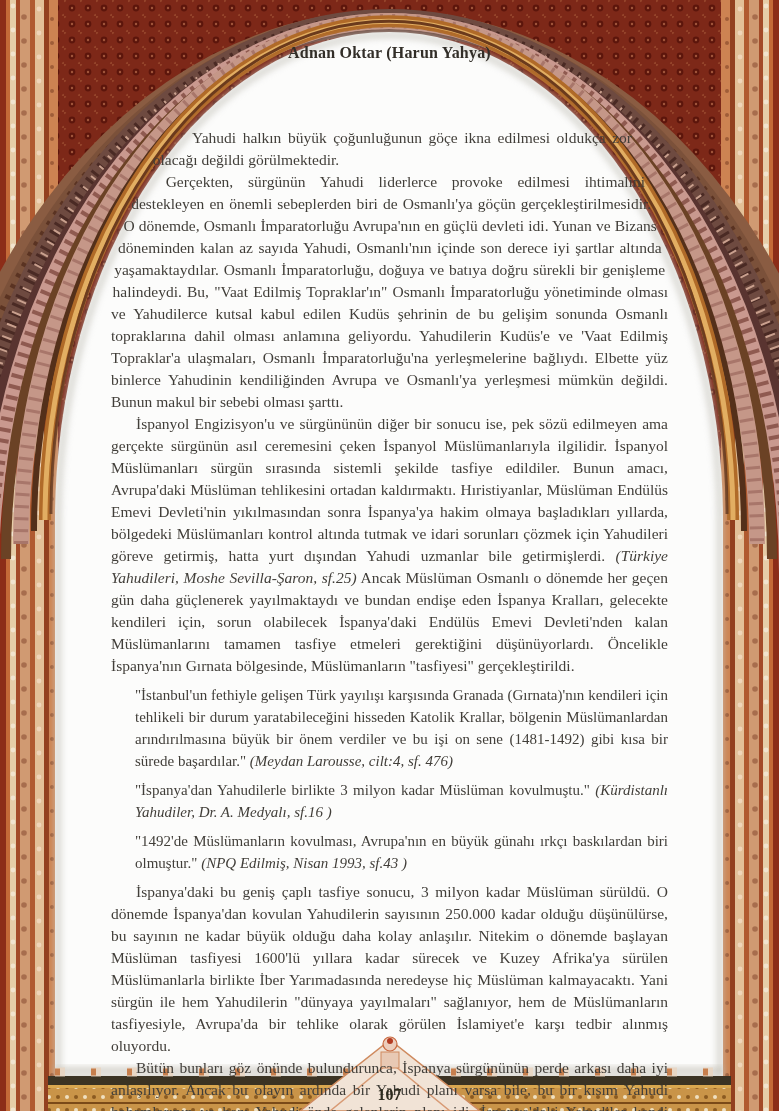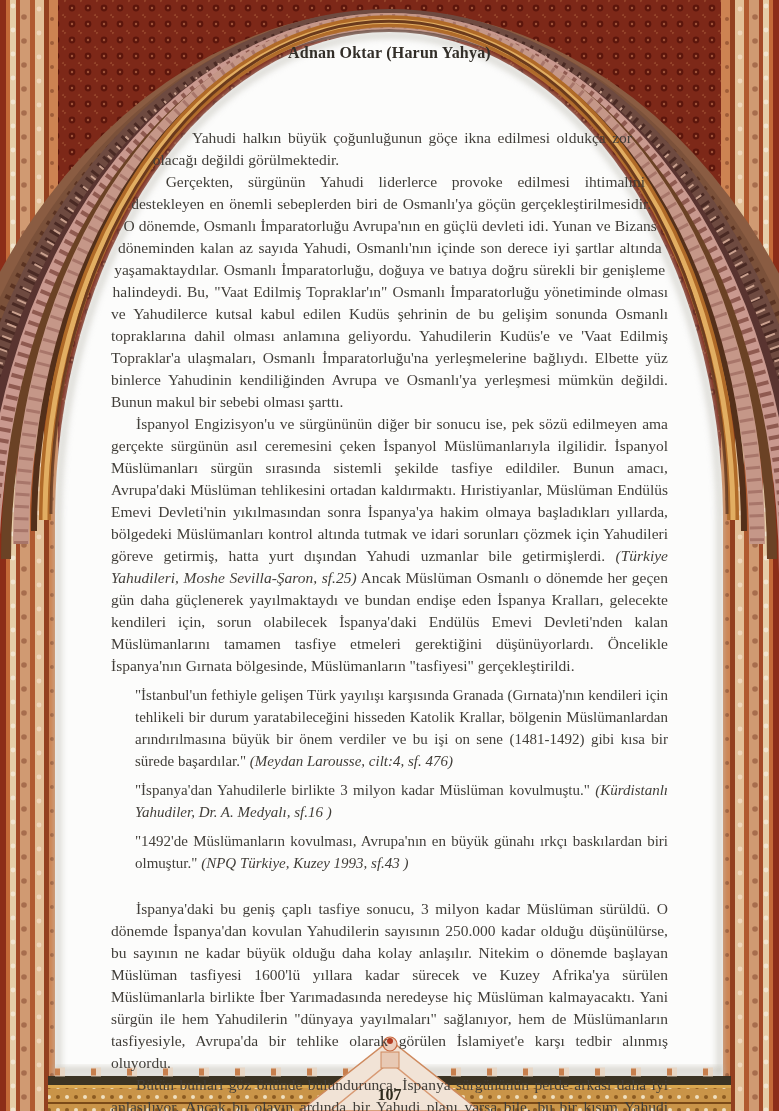--- a/index.html
+++ b/index.html
@@ -16,21 +16,21 @@
   }
   .textblock{
     position:absolute;left:111px;top:127px;width:557px;z-index:3;
     font-size:15.5px;line-height:22px;color:#413e39;text-align:justify;
   }
   .wrapL{float:left;width:56px;height:175px;
     shape-outside:polygon(0 0,56px 0,34px 34px,15px 78px,4px 122px,0 175px);}
   .wrapR{float:right;width:36px;height:150px;
     shape-outside:polygon(0 0,36px 0,36px 150px,28px 100px,15px 50px,3px 14px);}
   p.para{margin:0;text-indent:25px;}
-  p.gap{margin-top:24px;}
+  p.gap{margin-top:7px;}
   .quote{margin:7px 0 0 24px;font-size:15px;line-height:22px;text-align:justify;}
   .quote i, p.para i{font-style:italic;}
   .page-number{
     position:absolute;left:0;top:1086px;width:779px;z-index:4;
     text-align:center;font-weight:bold;font-size:16px;color:#2e2b1d;
   }
 </style>
 </head>
 <body>
 
@@ -128,21 +128,21 @@
     <p class="para"><span>Yahudi halkın büyük çoğunluğunun göçe ikna edilmesi oldukça zor olacağı değildi görülmektedir.</span></p>
 
     <p class="para"><span>Gerçekten, sürgünün Yahudi liderlerce provoke edilmesi ihtimalini destekleyen en önemli sebeplerden biri de Osmanlı'ya göçün gerçekleştirilmesidir. O dönemde, Osmanlı İmparatorluğu Avrupa'nın en güçlü devleti idi. Yunan ve Bizans döneminden kalan az sayıda Yahudi, Osmanlı'nın içinde son derece iyi şartlar altında yaşamaktaydılar. Osmanlı İmparatorluğu, doğuya ve batıya doğru sürekli bir genişleme halindeydi. Bu, "Vaat Edilmiş Topraklar'ın" Osmanlı İmparatorluğu yönetiminde olması ve Yahudilerce kutsal kabul edilen Kudüs şehrinin de bu gelişim sonunda Osmanlı topraklarına dahil olması anlamına geliyordu. Yahudilerin Kudüs'e ve 'Vaat Edilmiş Topraklar'a ulaşmaları, Osmanlı İmparatorluğu'na yerleşmelerine bağlıydı. Elbette yüz binlerce Yahudinin kendiliğinden Avrupa ve Osmanlı'ya yerleşmesi mümkün değildi. Bunun makul bir sebebi olması şarttı.</span></p>
 
     <p class="para"><span>İspanyol Engizisyon'u ve sürgününün diğer bir sonucu ise, pek sözü edilmeyen ama gerçekte sürgünün asıl ceremesini çeken İspanyol Müslümanlarıyla ilgilidir. İspanyol Müslümanları sürgün sırasında sistemli şekilde tasfiye edildiler. Bunun amacı, Avrupa'daki Müslüman tehlikesini ortadan kaldırmaktı. Hıristiyanlar, Müslüman Endülüs Emevi Devleti'nin yıkılmasından sonra İspanya'ya hakim olmaya başladıkları yıllarda, bölgedeki Müslümanları kontrol altında tutmak ve idari sorunları çözmek için Yahudileri göreve getirmiş, hatta yurt dışından Yahudi uzmanlar bile getirmişlerdi.</span> <i>(Türkiye Yahudileri, Moshe Sevilla-Şaron, sf.25)</i> <span>Ancak Müslüman Osmanlı o dönemde her geçen gün daha güçlenerek yayılmaktaydı ve bundan endişe eden İspanya Kralları, gelecekte kendileri için, sorun olabilecek İspanya'daki Endülüs Emevi Devleti'nden kalan Müslümanlarını tamamen tasfiye etmeleri gerektiğini düşünüyorlardı. Öncelikle İspanya'nın Gırnata bölgesinde, Müslümanların "tasfiyesi" gerçekleştirildi.</span></p>
 
     <div class="quote"><span>"İstanbul'un fethiyle gelişen Türk yayılışı karşısında Granada (Gırnata)'nın kendileri için tehlikeli bir durum yaratabileceğini hisseden Katolik Krallar, bölgenin Müslümanlardan arındırılmasına büyük bir önem verdiler ve bu işi on sene (1481-1492) gibi kısa bir sürede başardılar."</span> <i>(Meydan Larousse, cilt:4, sf. 476)</i></div>
 
     <div class="quote"><span>"İspanya'dan Yahudilerle birlikte 3 milyon kadar Müslüman kovulmuştu."</span> <i>(Kürdistanlı Yahudiler, Dr. A. Medyalı, sf.16 )</i></div>
 
-    <div class="quote"><span>"1492'de Müslümanların kovulması, Avrupa'nın en büyük günahı ırkçı baskılardan biri olmuştur."</span> <i>(NPQ Türkiye, Kuzey 1993, sf.43 )</i></div>
+    <div class="quote"><span>"1492'de Müslümanların kovulması, Avrupa'nın en büyük günahı ırkçı baskılardan biri olmuştur."</span> <i>(NPQ Edilmiş, Nisan 1993, sf.43 )</i></div>
 
     <p class="para gap"><span>İspanya'daki bu geniş çaplı tasfiye sonucu, 3 milyon kadar Müslüman sürüldü. O dönemde İspanya'dan kovulan Yahudilerin sayısının 250.000 kadar olduğu düşünülürse, bu sayının ne kadar büyük olduğu daha kolay anlaşılır. Nitekim o dönemde başlayan Müslüman tasfiyesi 1600'lü yıllara kadar sürecek ve Kuzey Afrika'ya sürülen Müslümanlarla birlikte İber Yarımadasında neredeyse hiç Müslüman kalmayacaktı. Yani sürgün ile hem Yahudilerin "dünyaya yayılmaları" sağlanıyor, hem de Müslümanların tasfiyesiyle, Avrupa'da bir tehlike olarak görülen İslamiyet'e karşı tedbir alınmış oluyordu.</span></p>
 
     <p class="para"><span>Bütün bunları göz önünde bulundurunca, İspanya sürgününün perde arkası daha iyi anlaşılıyor. Ancak bu olayın ardında bir Yahudi planı varsa bile, bu bir kısım Yahudi hahamlarının ve bazı Yahudi önde gelenlerin planı idi. İspanya'daki Yahudiler kendi önderleri tarafın-</span></p>
   </div>
 
   <div class="page-number">107</div>
 
 </div>
 

